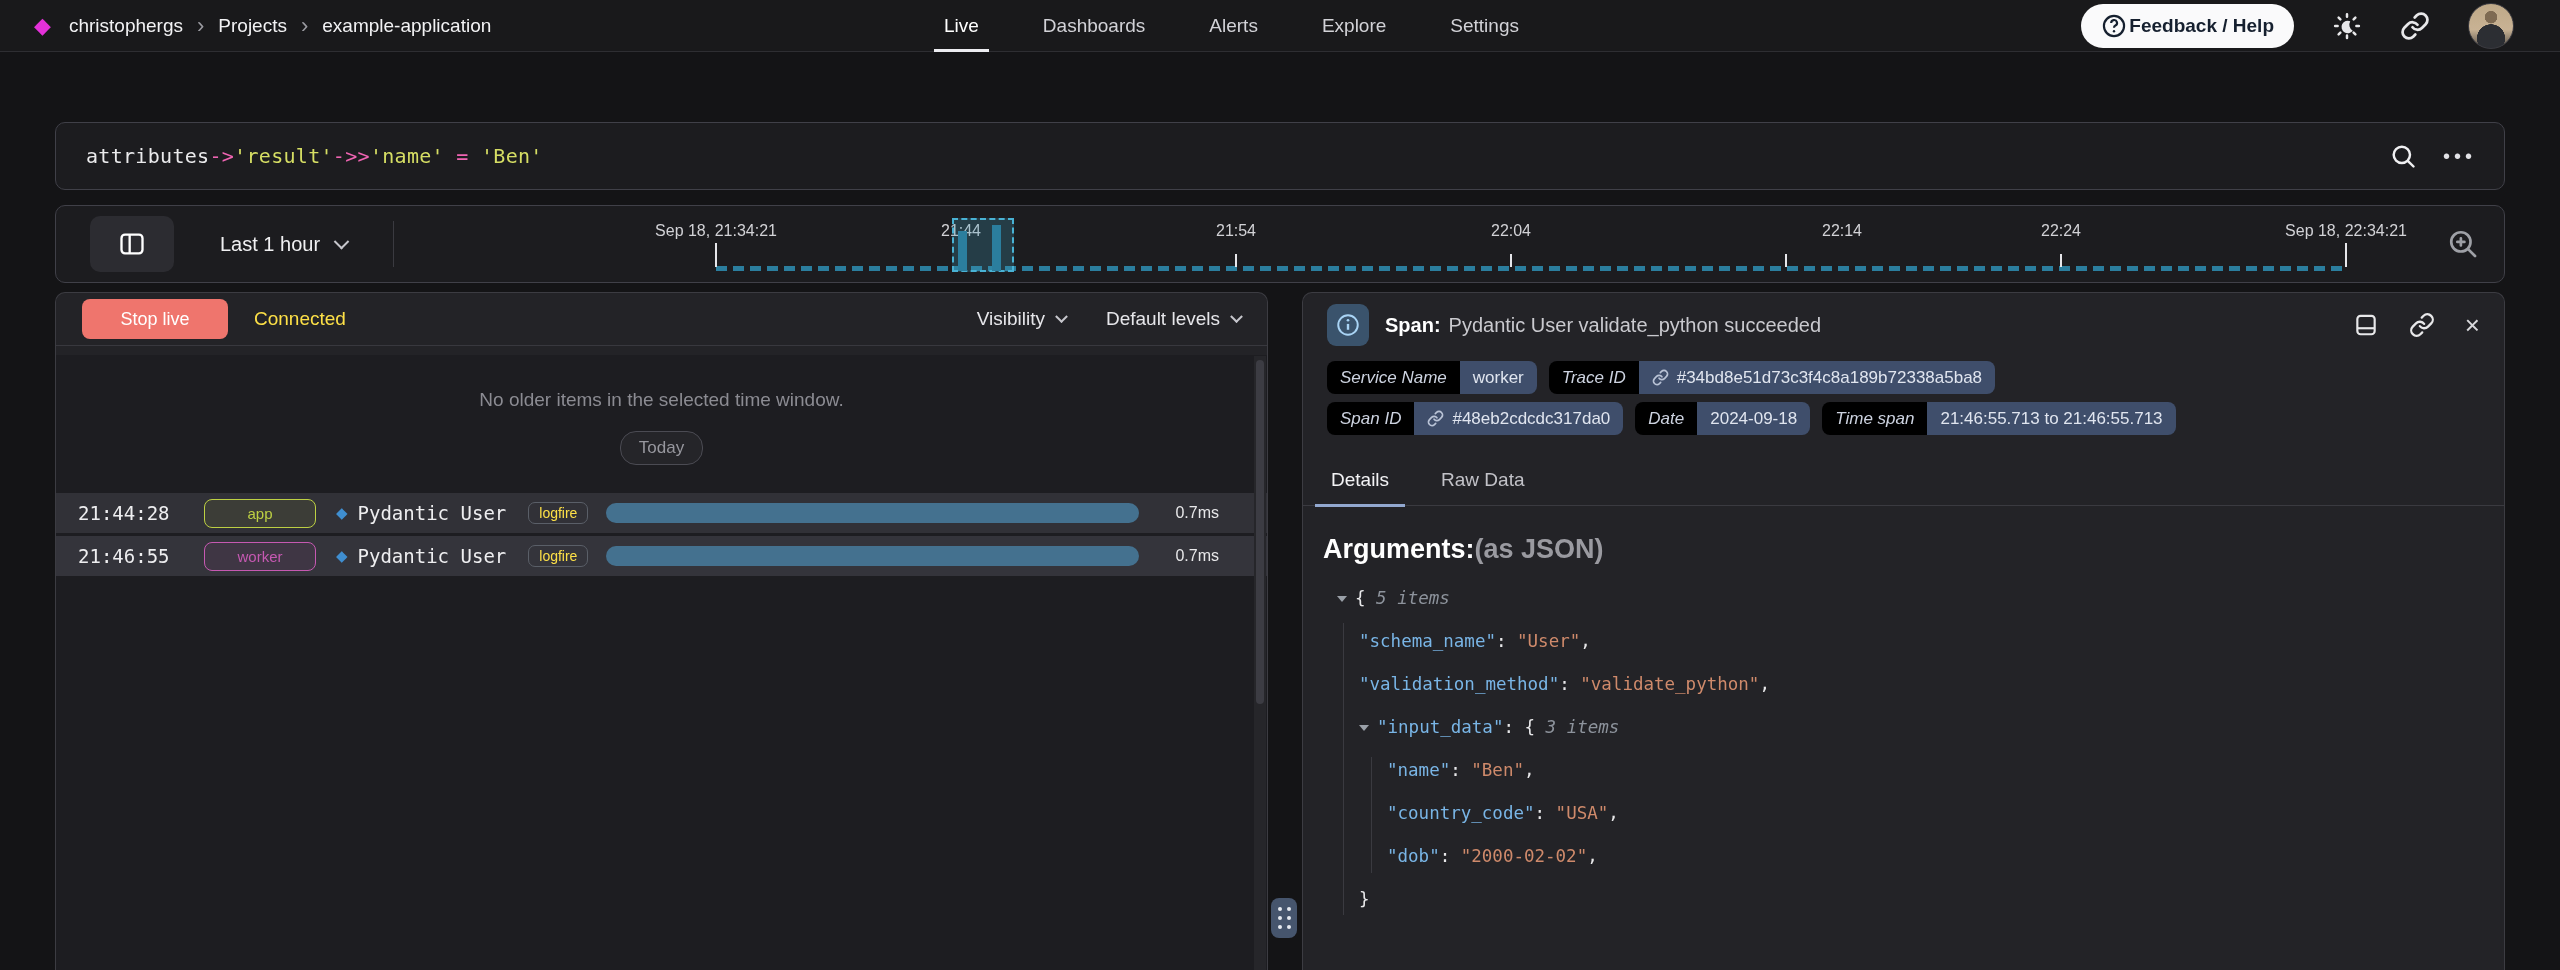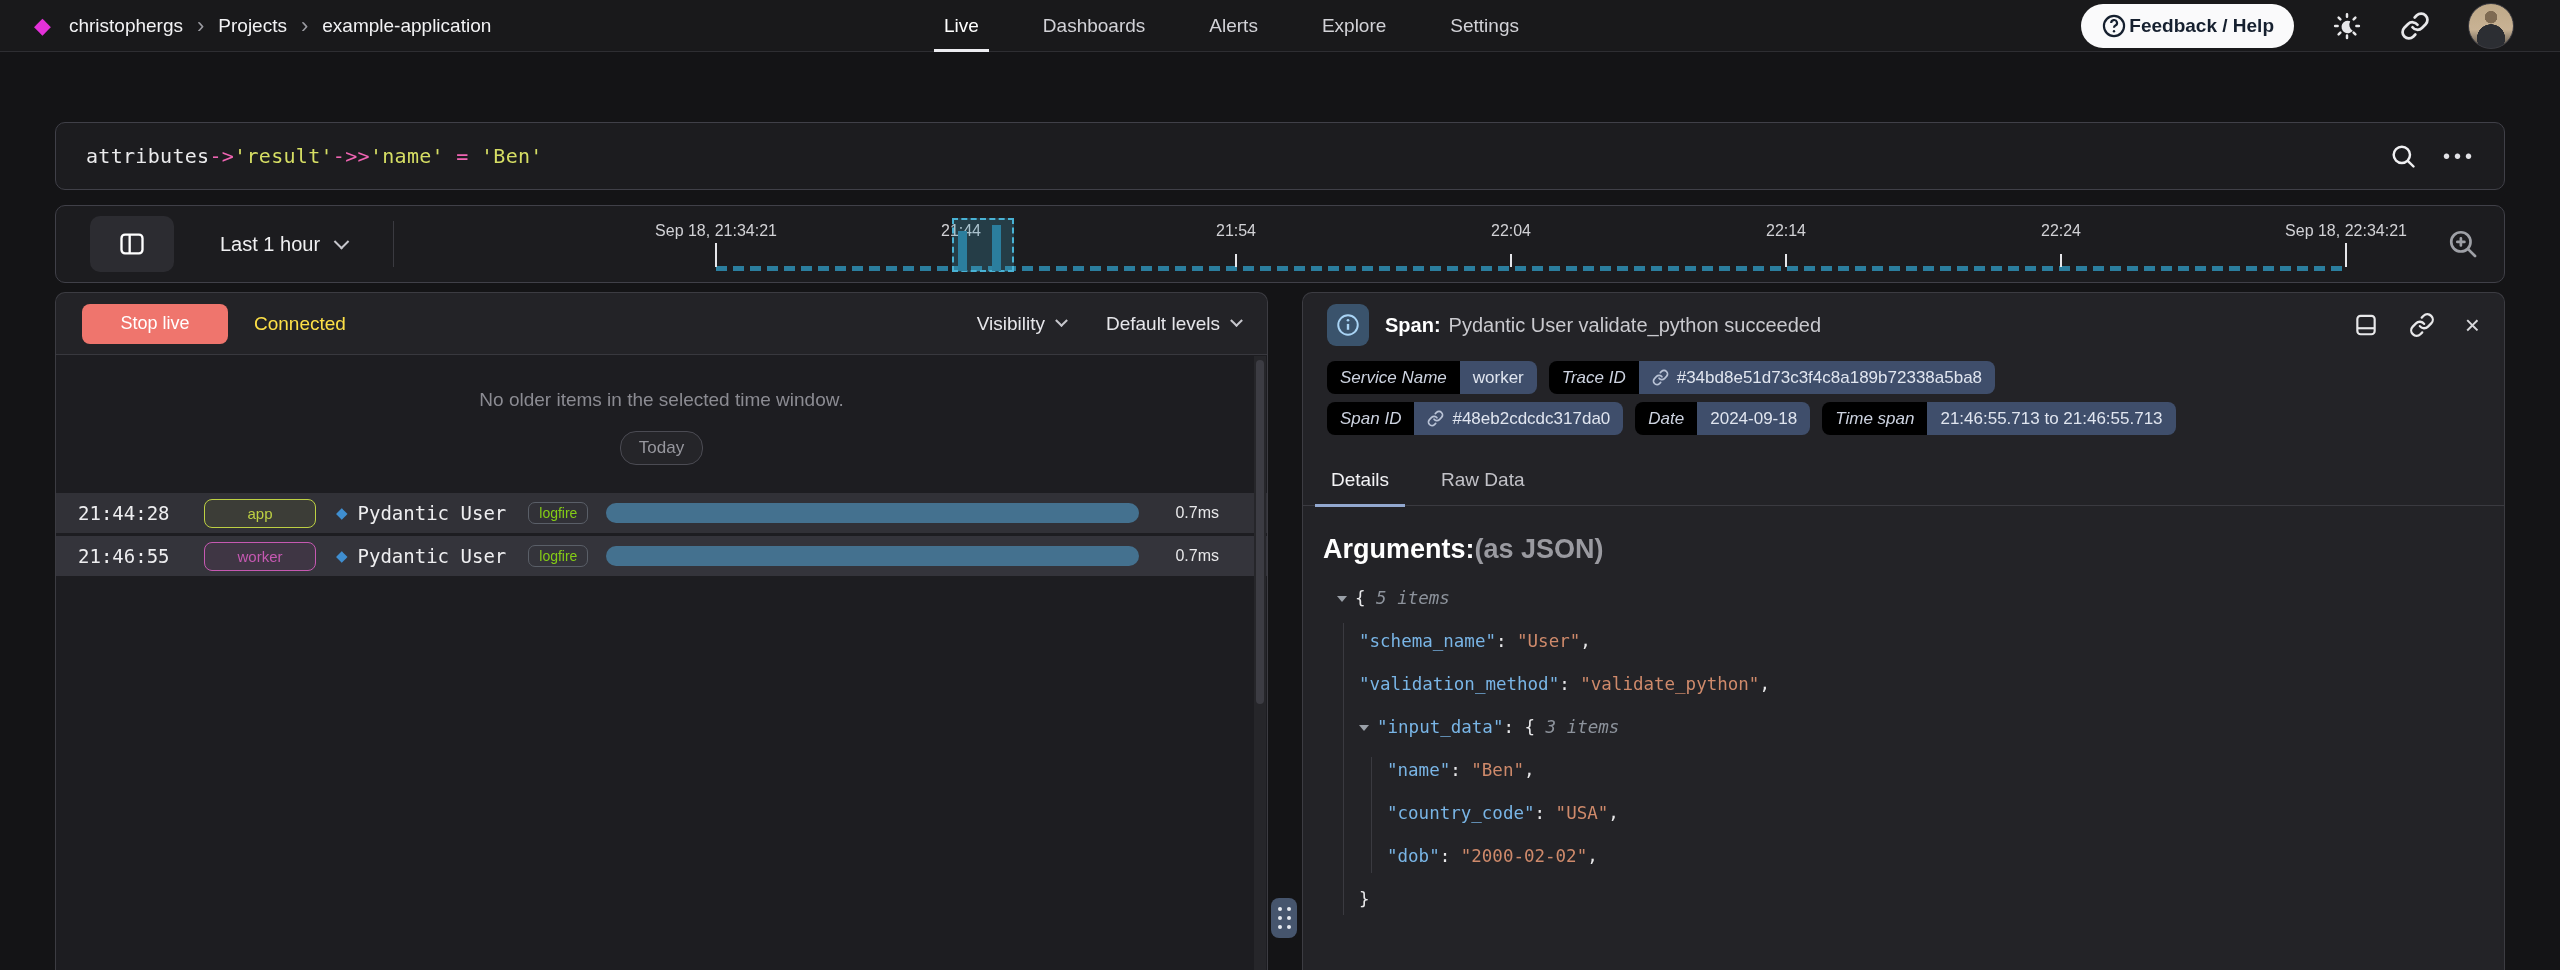--- a/index.html
+++ b/index.html
@@ -61,21 +61,21 @@
   .sel-bar { position:absolute; background:#2b7e9e; }
   .tb-zoom { position:absolute; right:24px; top:50%; transform:translateY(-50%); color:#9ea0a6; cursor:pointer; }
 
   
   .panel { position:absolute; top:292px; bottom:0; background:#232327;
     border:1px solid #3c3c42; border-bottom:none; border-radius:10px 10px 0 0; }
   .left-panel { left:55px; width:1213px; }
   .right-panel { left:1302px; width:1203px; }
 
   
-  .lp-header { height:62px; display:flex; align-items:center; padding:0 26px;
+  .lp-header { height:53px; display:flex; align-items:center; padding:0 26px;
     border-bottom:1px solid #38383e; }
   .stop-live { width:146px; height:40px; border-radius:8px; background:#ef756d; color:#fff;
     font-size:18px; display:flex; align-items:center; justify-content:center; cursor:pointer; }
   .connected { margin-left:26px; font-size:19px; color:#fde047; }
   .lp-spacer { flex:1; }
   .dropdown { display:flex; align-items:center; gap:12px; font-size:19px; color:#e6e6ea; cursor:pointer; }
   .dropdown + .dropdown { margin-left:40px; }
   .dropdown .chev { width:9px; height:9px; }
   .lp-body { position:absolute; left:0; right:0; top:62px; bottom:0; background:#1d1d21;
     display:flex; flex-direction:column; }
@@ -88,21 +88,21 @@
   .rows { margin-top:28px; }
   .lp-row { height:40px; background:#313137; margin-bottom:3px; display:flex; align-items:center;
     padding:0 48px 0 22px; cursor:pointer; }
   .lp-row.selected { background:#34343b; }
   .row-time { width:108px; font-family:"DejaVu Sans Mono", monospace; font-size:19px; color:#eeeef0; }
   .env-badge { margin-left:18px; width:112px; height:29px; border-radius:8px; border:1.5px solid;
     display:flex; align-items:center; justify-content:center; font-size:15px; }
   .row-diamond { margin-left:20px; font-size:15px; color:#3f8ed0; }
   .row-name { margin-left:10px; font-family:"DejaVu Sans Mono", monospace; font-size:19px; color:#eeeef0; }
   .tag-badge { margin-left:22px; padding:2px 10px; border:1px solid #5a5f68; border-radius:7px;
-    color:#84cc16; font-size:14px; }
+    color:#fde047; font-size:14px; }
   .row-bar { flex:1; margin-left:18px; height:20px; border-radius:10px; }
   .row-dur { margin-left:18px; width:62px; text-align:right; font-size:16px; color:#e8e8ea; }
 
   
   .rp-header { height:64px; display:flex; align-items:center; padding:0 24px; }
   .info-chip { width:42px; height:42px; border-radius:9px; background:#3a536c;
     display:flex; align-items:center; justify-content:center; color:#a9d4f5; }
   .rp-title { margin-left:16px; font-size:20px; color:#c9c9ce; }
   .rp-title b { color:#ffffff; font-weight:700; margin-right:8px; }
   .rp-icons { margin-left:auto; display:flex; align-items:center; gap:30px; color:#e0e0e4; }
@@ -201,21 +201,21 @@
   <div class="timeline" id="timeline">
       <div class="baseline" style="left: 660px; width: 1630px;"></div>
       <div class="tk-label" style="left: 660px;">Sep 18, 21:34:21</div>
       <div class="tk-mark end" style="left: 660px;"></div>
       <div class="tk-label" style="left: 905px;">21:44</div>
       <div class="tk-mark" style="left: 905px;"></div>
       <div class="tk-label" style="left: 1180px;">21:54</div>
       <div class="tk-mark" style="left: 1180px;"></div>
       <div class="tk-label" style="left: 1455px;">22:04</div>
       <div class="tk-mark" style="left: 1455px;"></div>
-      <div class="tk-label" style="left: 1730px;">22:14</div>
+      <div class="tk-label" style="left: 1786px;">22:14</div>
       <div class="tk-mark" style="left: 1730px;"></div>
       <div class="tk-label" style="left: 2005px;">22:24</div>
       <div class="tk-mark" style="left: 2005px;"></div>
       <div class="tk-label" style="left: 2290px;">Sep 18, 22:34:21</div>
       <div class="tk-mark end" style="left: 2290px;"></div>
       <div class="selection" style="left: 896px; width: 62px;"></div>
       <div class="sel-bar" style="left: 902px; width: 9px; height: 40px; top: 25px; background: rgb(43, 126, 158);"></div>
       <div class="sel-bar" style="left: 936px; width: 9px; height: 46px; top: 19px; background: rgb(43, 126, 158);"></div>
     </div>
   <div class="tb-left">

